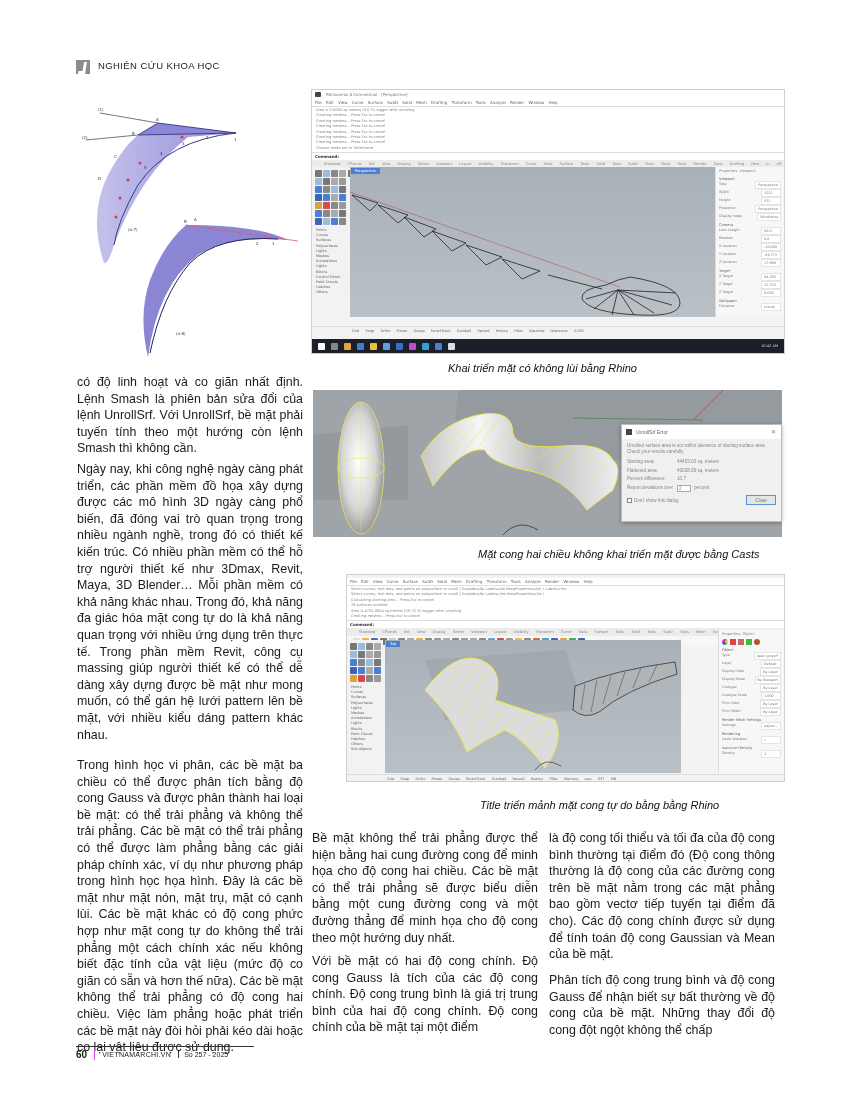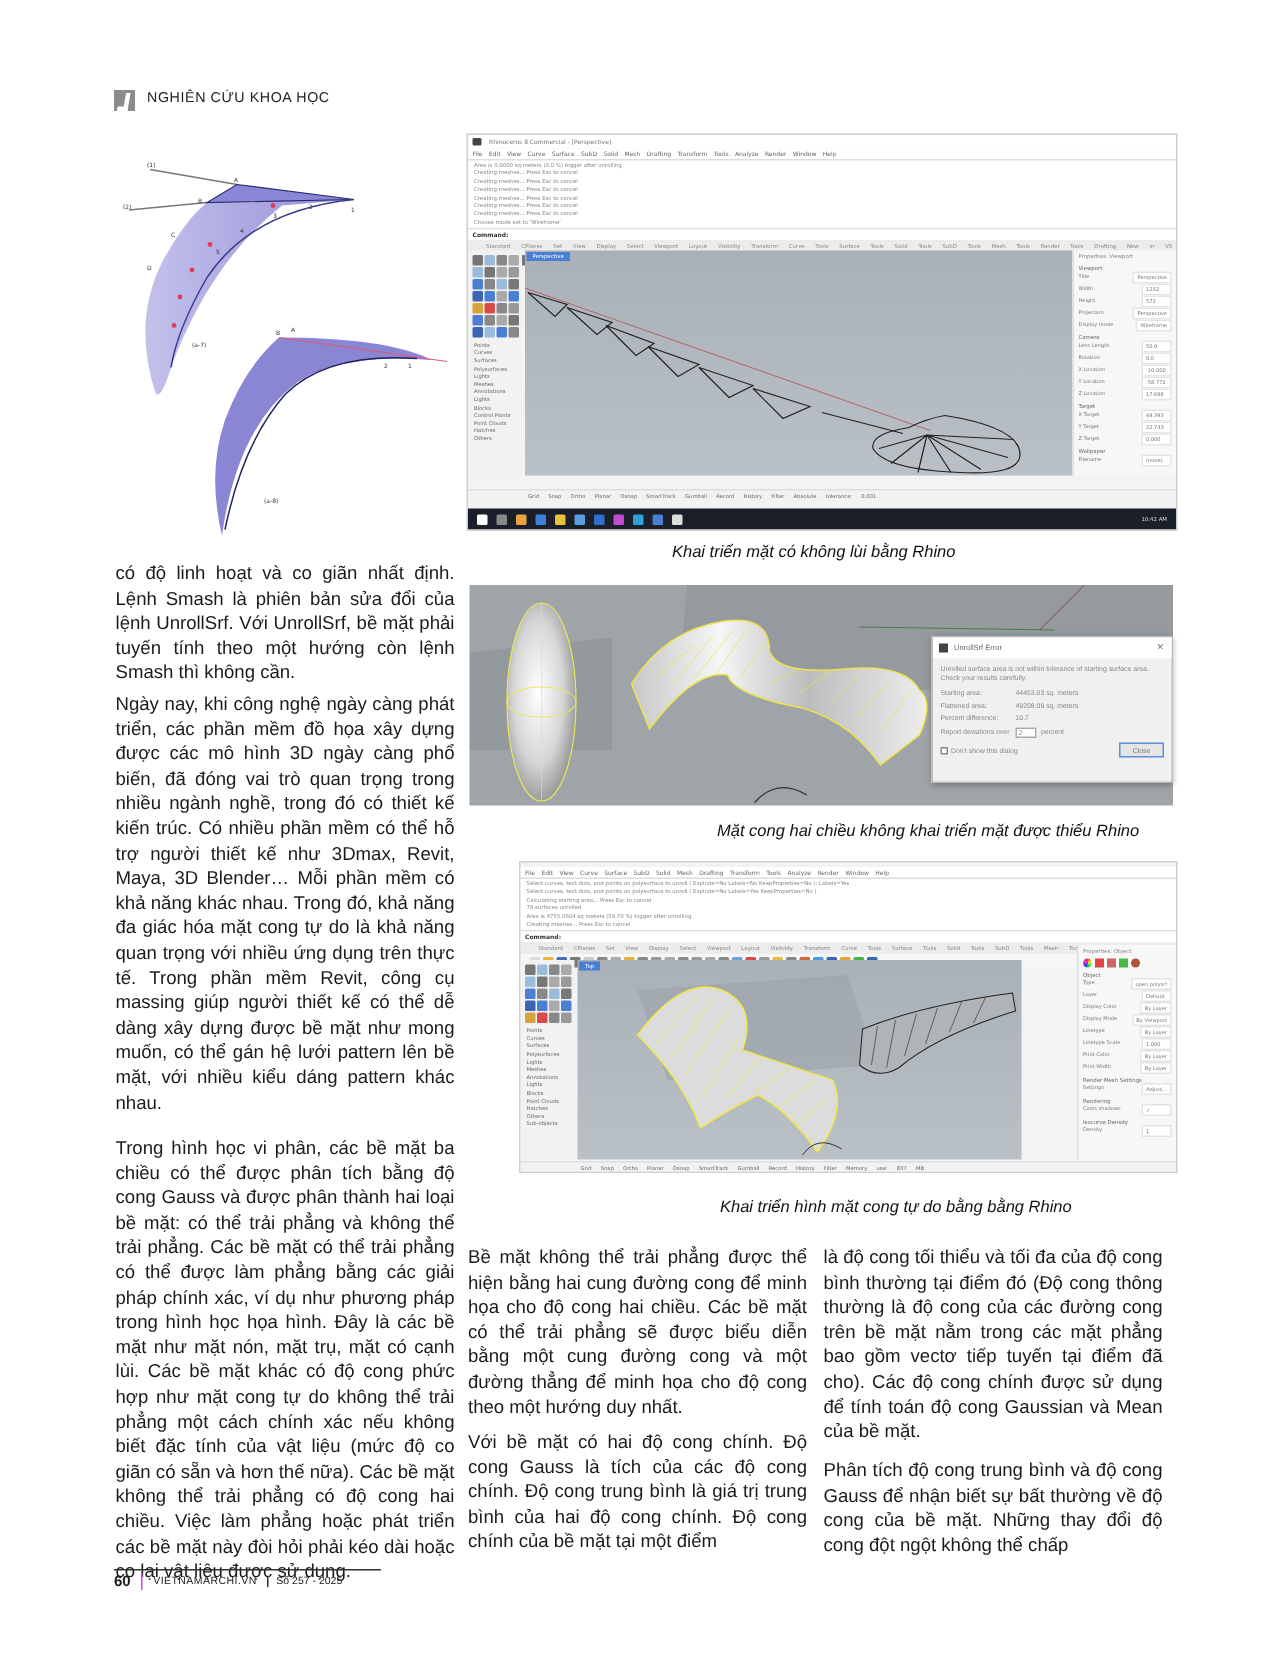--- a/index.html
+++ b/index.html
@@ -378,21 +378,21 @@
       <span>percent</span>
     </div>
   <div class="dfoot">
     <label>
         <span class="cb"></span>
         <span>Don't show this dialog</span>
       </label>
     <button>Close</button>
   </div>
 </div>
-<div class="caption" style="left:478px; top:548px;">Mặt cong hai chiều không khai triển mặt được thiểu Rhino</div>
+<div class="caption" style="left:478px; top:548px;">Mặt cong hai chiều không khai triển mặt được bằng Casts</div>
 
 <div class="rhino" style="left:346px; top:574px; width:439px; height:208px;">
   <div class="menubar" style="margin-top:3px;">File  Edit  View  Curve  Surface  SubD  Solid  Mesh  Drafting  Transform  Tools  Analyze  Render  Window  Help</div>
   <div class="cmdhist">
     <div>Select curves, text dots, and points on polysurface to unroll ( Explode=No  Labels=No  KeepProperties=No ): Labels=Yes</div>
     <div>Select curves, text dots, and points on polysurface to unroll ( Explode=No  Labels=Yes  KeepProperties=No )</div>
     <div>Calculating starting area... Press Esc to cancel</div>
     <div>78 surfaces unrolled</div>
     <div>Area is 4755.0604 sq meters (59.70 %) bigger after unrolling</div>
     <div>Creating meshes... Press Esc to cancel</div>
@@ -548,21 +548,21 @@
         </div>
       <div class="section">Isocurve Density</div>
       <div class="row">
           <span>Density</span>
           <span>1</span>
         </div>
     </div>
   </div>
   <div class="statusbar" style="top:199px;">Grid Snap  Ortho  Planar  Osnap  SmartTrack  Gumball  Record History  Filter  Memory use: 837 MB</div>
 </div>
-<div class="caption" style="left:480px; top:799px;">Khai triển hình mặt cong tự do bằng bằng Rhino</div>
+<div class="caption" style="left:480px; top:799px;">Title triển mảnh mặt cong tự do bằng bằng Rhino</div>
 
 <div class="para" style="left:77px; top:374px; width:226px;">có độ linh hoạt và co giãn nhất định. Lệnh Smash là phiên bản sửa đổi của lệnh UnrollSrf. Với UnrollSrf, bề mặt phải tuyến tính theo một hướng còn lệnh Smash thì không cần.</div>
 <div class="para" style="left:77px; top:461px; width:226px;">Ngày nay, khi công nghệ ngày càng phát triển, các phần mềm đồ họa xây dựng được các mô hình 3D ngày càng phổ biến, đã đóng vai trò quan trọng trong nhiều ngành nghề, trong đó có thiết kế kiến trúc. Có nhiều phần mềm có thể hỗ trợ người thiết kế như 3Dmax, Revit, Maya, 3D Blender… Mỗi phần mềm có khả năng khác nhau. Trong đó, khả năng đa giác hóa mặt cong tự do là khả năng quan trọng với nhiều ứng dụng trên thực tế. Trong phần mềm Revit, công cụ massing giúp người thiết kế có thể dễ dàng xây dựng được bề mặt như mong muốn, có thể gán hệ lưới pattern lên bề mặt, với nhiều kiểu dáng pattern khác nhau.</div>
 <div class="para" style="left:77px; top:757px; width:226px;">Trong hình học vi phân, các bề mặt ba chiều có thể được phân tích bằng độ cong Gauss và được phân thành hai loại bề mặt: có thể trải phẳng và không thể trải phẳng. Các bề mặt có thể trải phẳng có thể được làm phẳng bằng các giải pháp chính xác, ví dụ như phương pháp trong hình học họa hình. Đây là các bề mặt như mặt nón, mặt trụ, mặt có cạnh lùi. Các bề mặt khác có độ cong phức hợp như mặt cong tự do không thể trải phẳng một cách chính xác nếu không biết đặc tính của vật liệu (mức độ co giãn có sẵn và hơn thế nữa). Các bề mặt không thể trải phẳng có độ cong hai chiều. Việc làm phẳng hoặc phát triển các bề mặt này đòi hỏi phải kéo dài hoặc co lại vật liệu được sử dụng.</div>
 
 <div class="para" style="left:312px; top:830px; width:226px;">Bề mặt không thể trải phẳng được thể hiện bằng hai cung đường cong để minh họa cho độ cong hai chiều. Các bề mặt có thể trải phẳng sẽ được biểu diễn bằng một cung đường cong và một đường thẳng để minh họa cho độ cong theo một hướng duy nhất.</div>
 <div class="para" style="left:312px; top:953px; width:226px;">Với bề mặt có hai độ cong chính. Độ cong Gauss là tích của các độ cong chính. Độ cong trung bình là giá trị trung bình của hai độ cong chính. Độ cong chính của bề mặt tại một điểm</div>
 
 <div class="para" style="left:549px; top:830px; width:226px;">là độ cong tối thiểu và tối đa của độ cong bình thường tại điểm đó (Độ cong thông thường là độ cong của các đường cong trên bề mặt nằm trong các mặt phẳng bao gồm vectơ tiếp tuyến tại điểm đã cho). Các độ cong chính được sử dụng để tính toán độ cong Gaussian và Mean của bề mặt.</div>
 <div class="para" style="left:549px; top:972px; width:226px;">Phân tích độ cong trung bình và độ cong Gauss để nhận biết sự bất thường về độ cong của bề mặt. Những thay đổi độ cong đột ngột không thể chấp</div>

